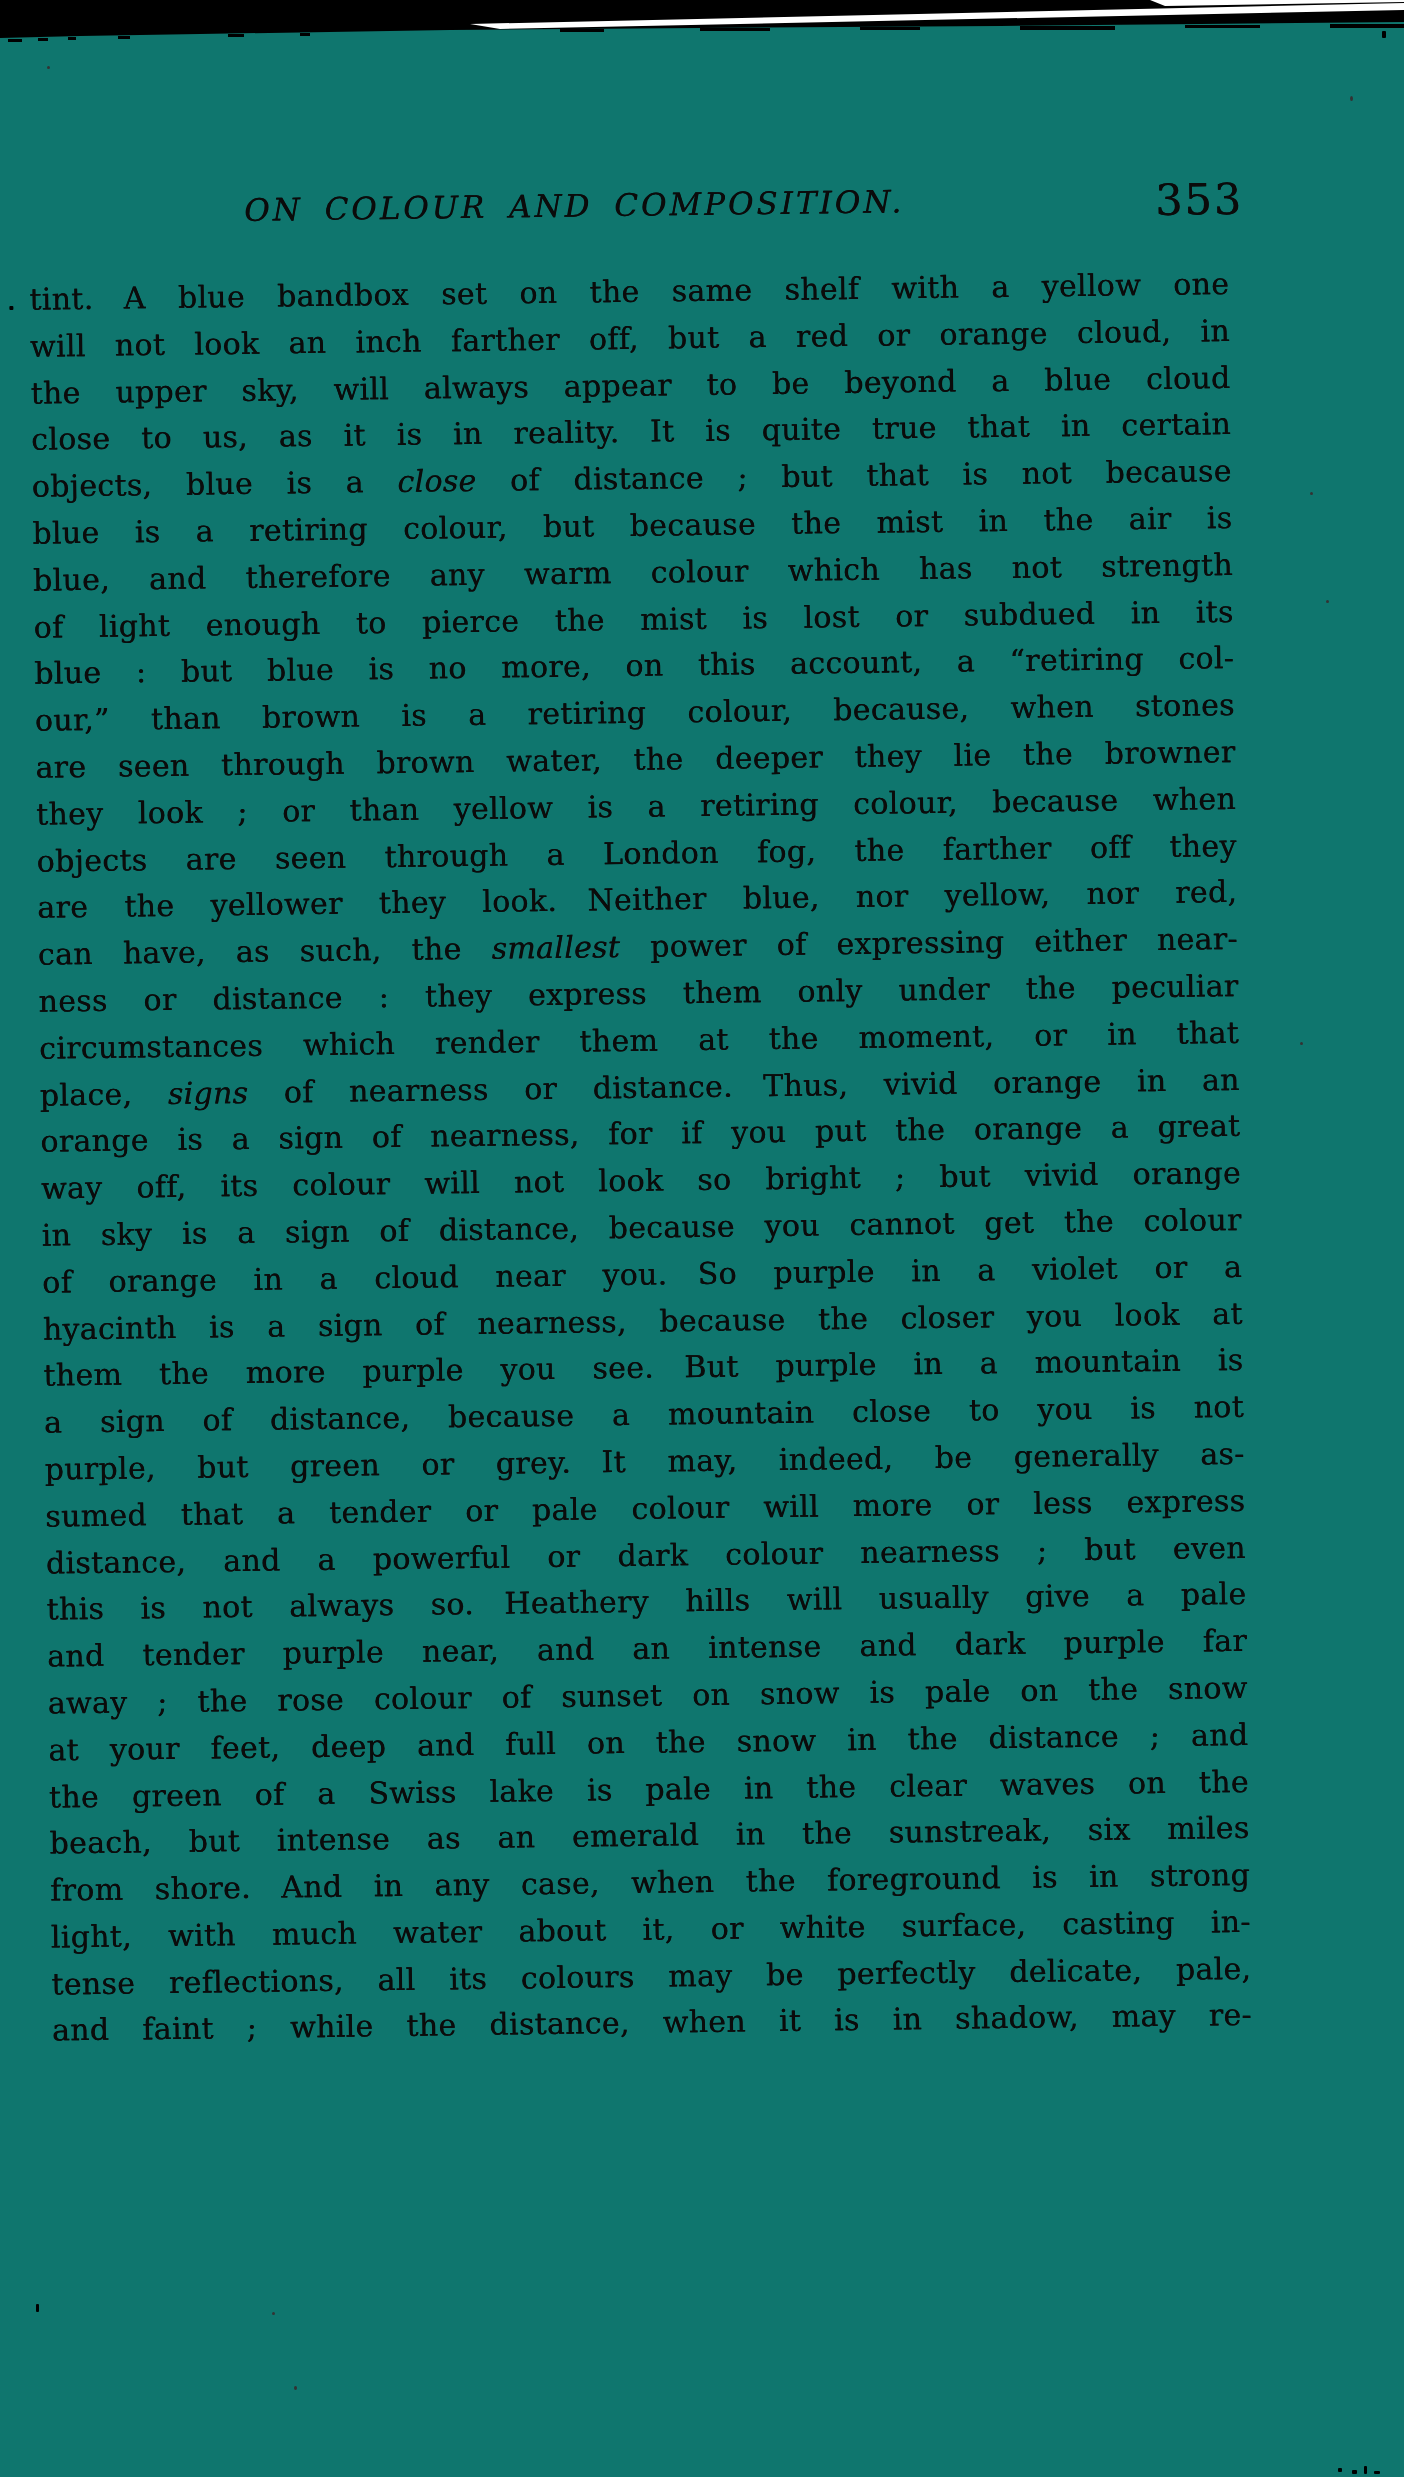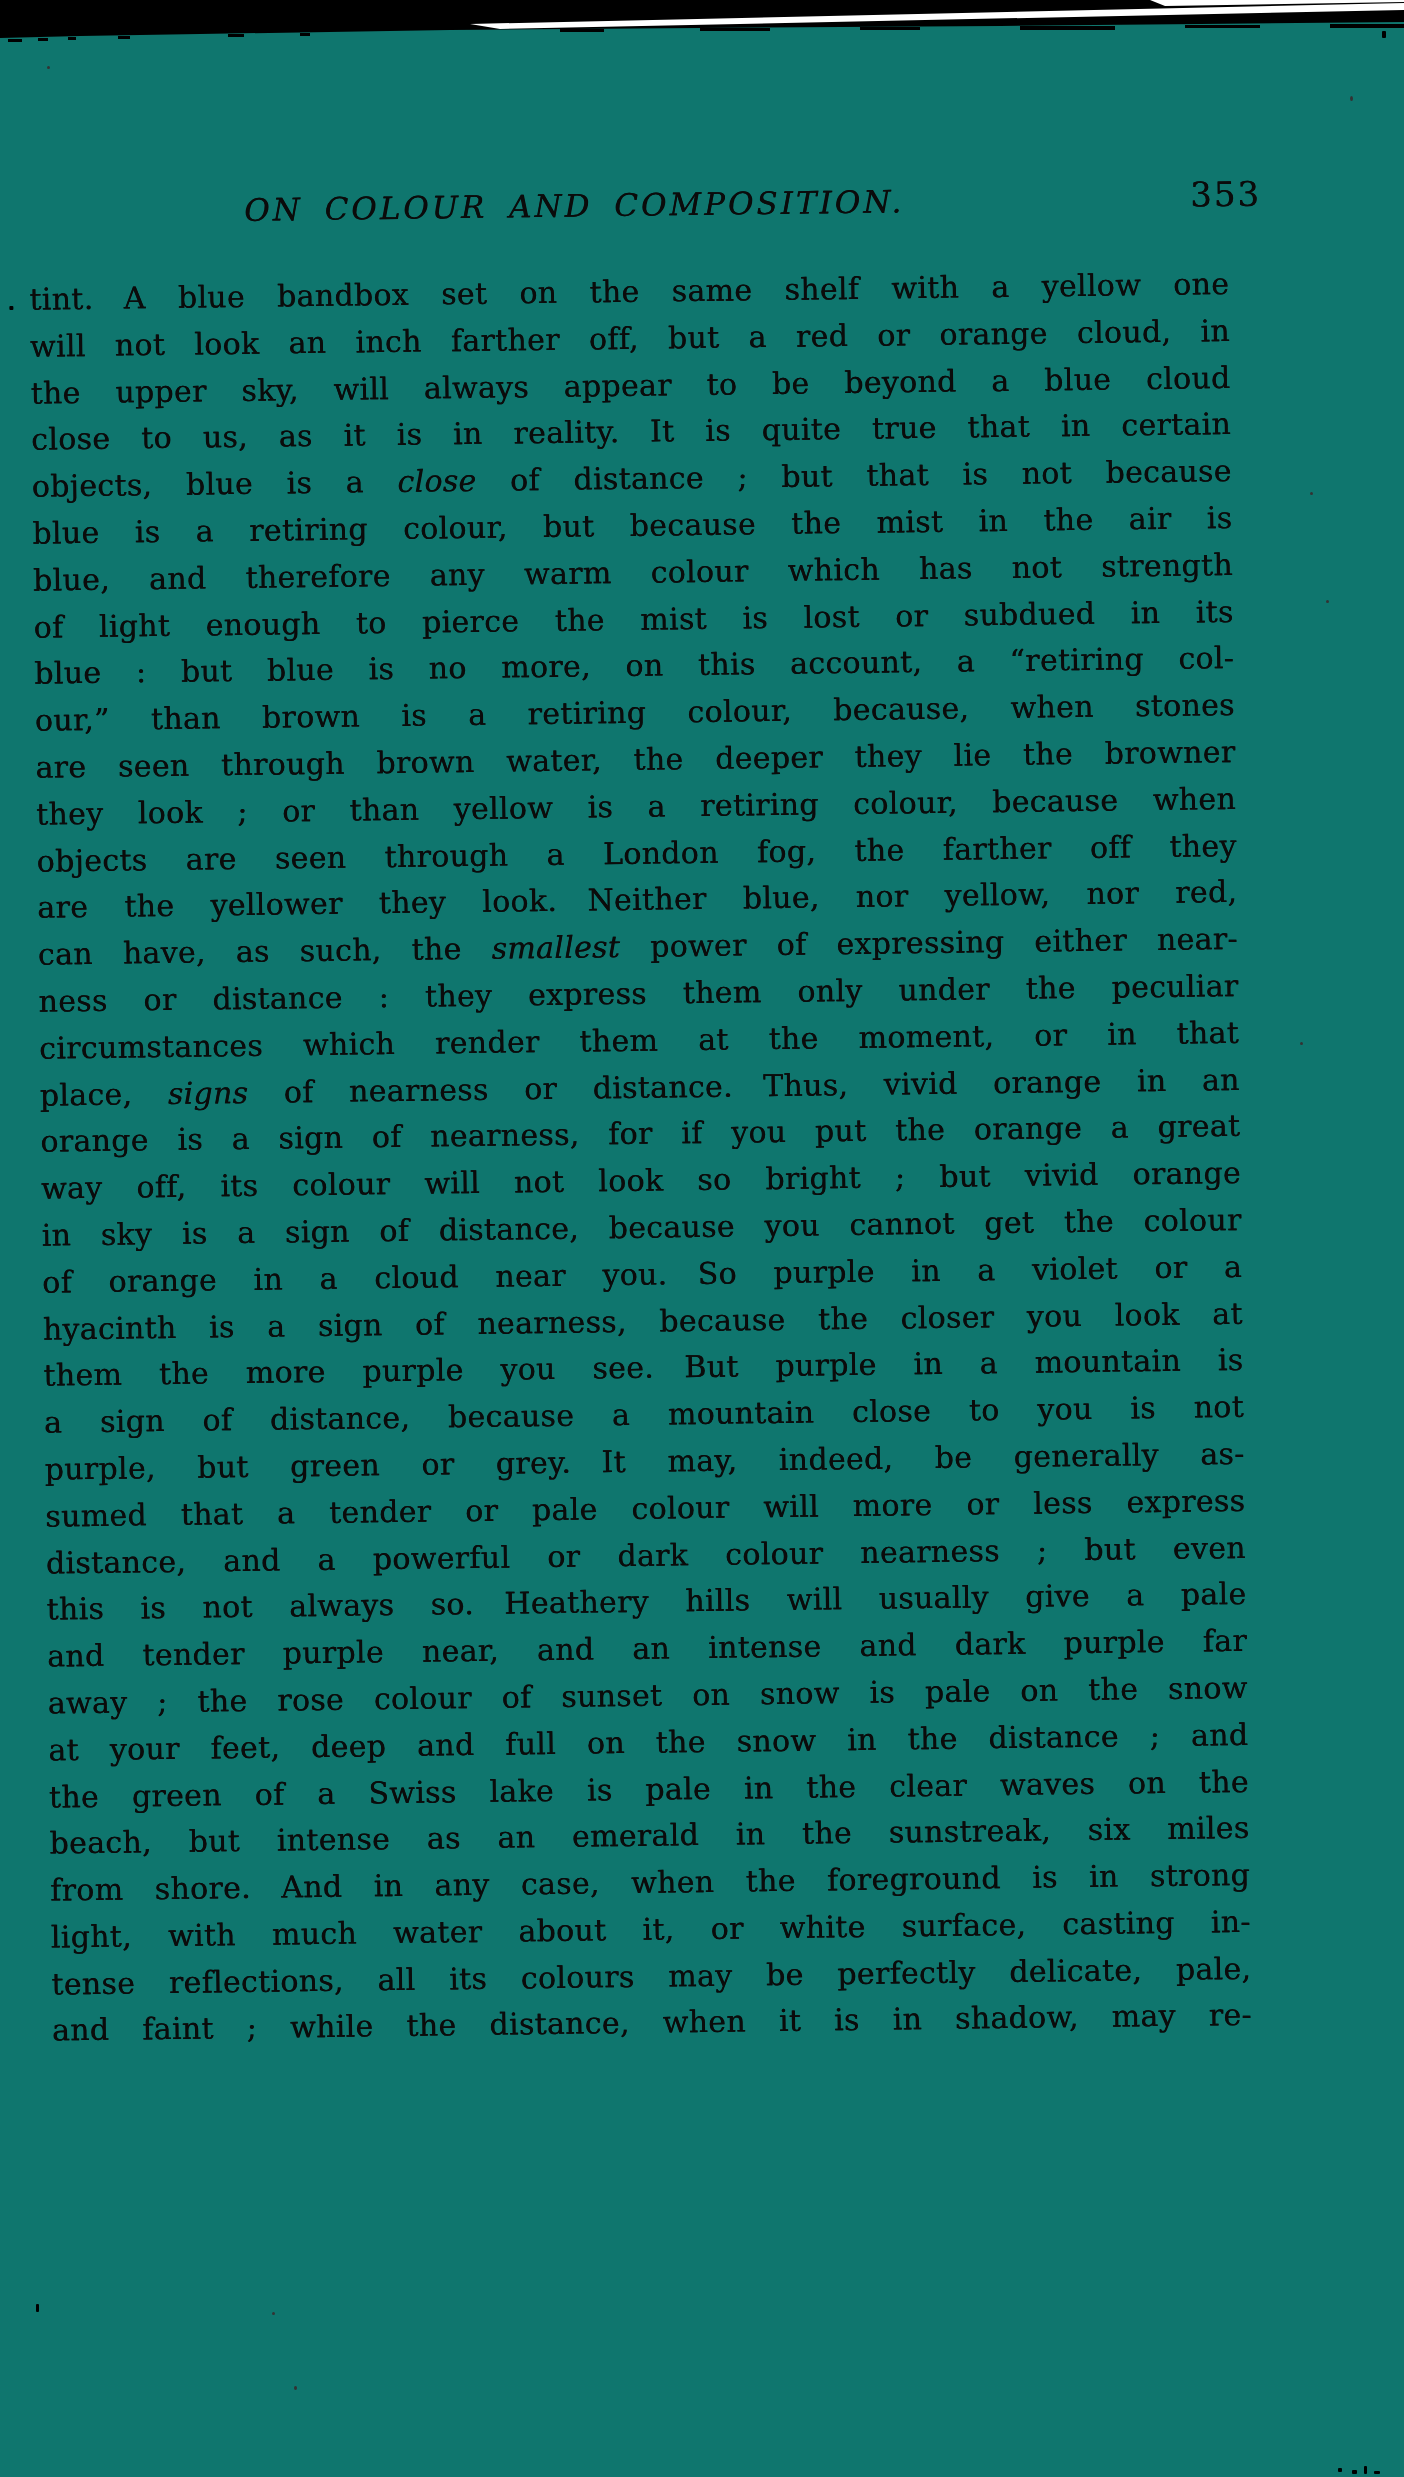--- a/index.html
+++ b/index.html
@@ -21,24 +21,23 @@
     position:absolute;left:256px;top:186px;
     font-style:italic;
     font-size:31px;
     letter-spacing:3px;
     word-spacing:9px;
     white-space:nowrap;
     text-shadow:0.4px 0 0 currentColor;
   }
   .page-num{
     position:absolute;left:1167px;top:181px;
-    font-size:34px;
+    font-size:43px;
     letter-spacing:2px;
     text-shadow:0.4px 0 0 currentColor;
-    margin-left:35px;
   }
   #body-text{
     position:absolute;left:40px;top:268px;width:1200px;
     font-size:30px;
     line-height:46.8px;
     letter-spacing:0.3px;
     text-shadow:0.35px 0 0 currentColor;
   }
   #body-text .line{
     text-align:justify;

